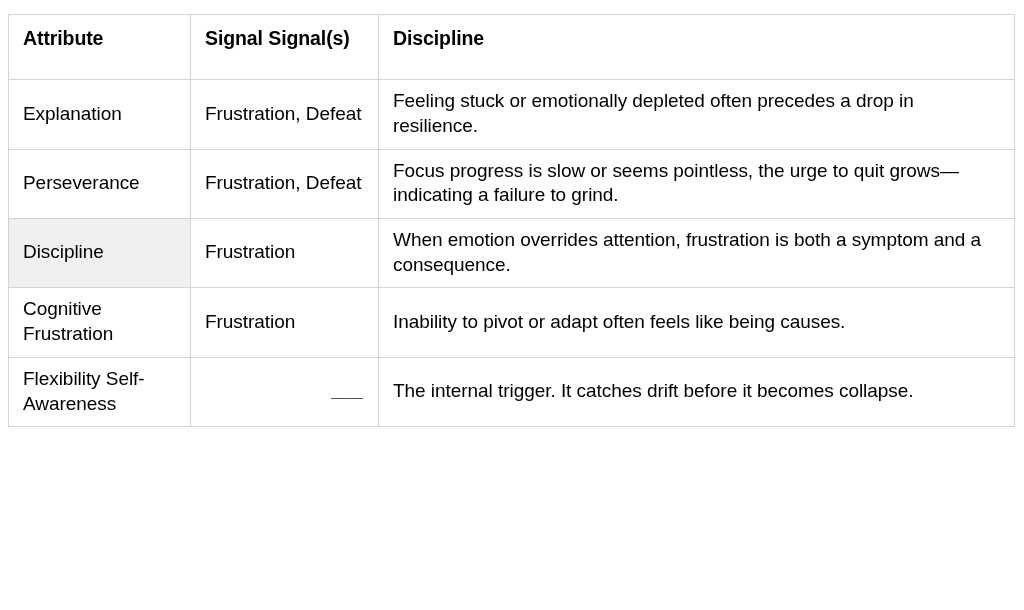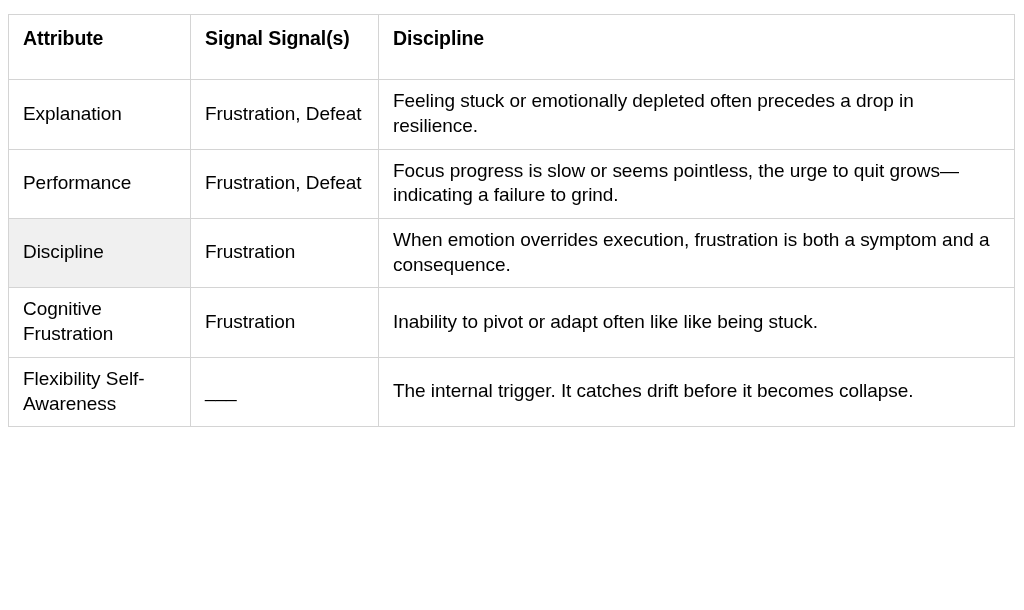--- a/index.html
+++ b/index.html
@@ -57,21 +57,22 @@
     letter-spacing: -0.05px;
   }
 
   
   table.attr-table td.cell-highlight {
     background: #f0f0f0;
   }
 
   
   table.attr-table td.cell-centered {
-    text-align: left;
+    text-align: right;
+    font-style: italic;
   }
 </style>
 </head>
 <body>
 
 <div class="table-wrap">
   <table class="attr-table">
     <colgroup>
       <col class="c-attribute">
       <col class="c-signal">
@@ -84,33 +85,33 @@
         <th>Discipline</th>
       </tr>
     </thead>
     <tbody id="table-body">
         <tr>
           <td>Explanation</td>
           <td>Frustration, Defeat</td>
           <td>Feeling stuck or emotionally depleted often precedes a drop in resilience.</td>
         </tr>
         <tr>
-          <td>Performance</td>
+          <td>Perseverance</td>
           <td>Frustration, Defeat</td>
           <td>Focus progress is slow or seems pointless, the urge to quit grows—indicating a failure to grind.</td>
         </tr>
         <tr>
           <td class="cell-highlight">Discipline</td>
           <td>Frustration</td>
-          <td>When emotion overrides execution, frustration is both a symptom and a consequence.</td>
+          <td>When emotion overrides attention, frustration is both a symptom and a consequence.</td>
         </tr>
         <tr>
           <td>Cognitive Frustration</td>
           <td>Frustration</td>
-          <td>Inability to pivot or adapt often like like being stuck.</td>
+          <td>Inability to pivot or adapt often feels like being causes.</td>
         </tr>
         <tr>
           <td>Flexibility Self-Awareness</td>
           <td class="cell-centered">___</td>
           <td>The internal trigger. It catches drift before it becomes collapse.</td>
         </tr>
       </tbody>
   </table>
 </div>
 

